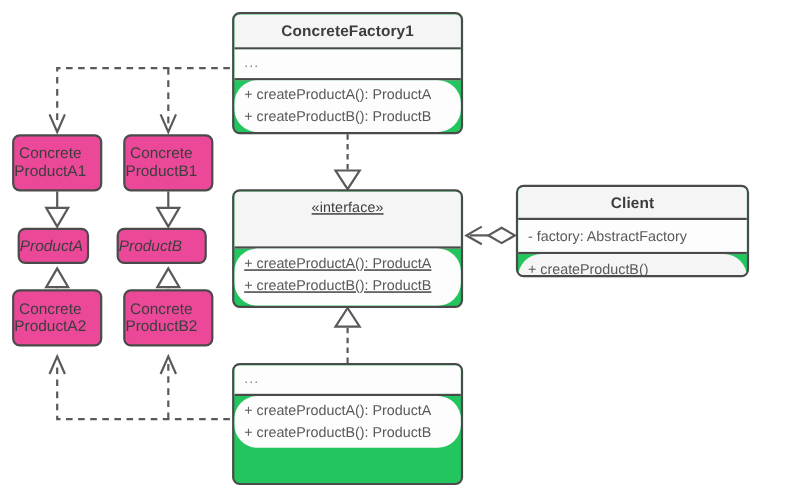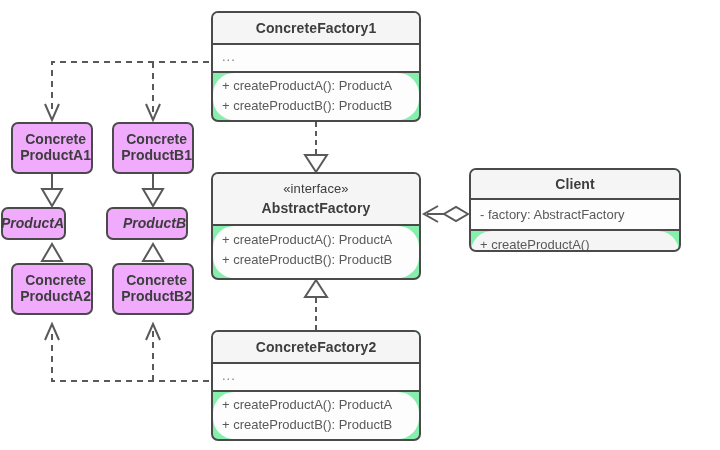--- a/index.html
+++ b/index.html
@@ -22,21 +22,21 @@
     top: 0;
     width: 720px;
     height: 450px;
     pointer-events: none;
   }
   .uml-class {
     position: absolute;
     box-sizing: border-box;
     border: 2px solid #4a4a4a;
     border-radius: 7px;
-    background: #86efac;
+    background: #22c55e;
     overflow: hidden;
     z-index: 2;
   }
   .compartment {
     box-sizing: border-box;
     border-bottom: 2px solid #4a4a4a;
     background: #f5f5f5;
   }
   .compartment:last-child {
     border-bottom: none;
@@ -60,26 +60,26 @@
   .member-line {
     display: block;
     color: #595959;
     white-space: nowrap;
   }
   .small-box {
     position: absolute;
     box-sizing: border-box;
     border: 2px solid #4a4a4a;
     border-radius: 7px;
-    background: #f0abfc;
+    background: #ec4899;
     display: flex;
     align-items: center;
-    justify-content: flex-end;
+    justify-content: flex-start;
     text-align: center;
-    font-weight: bold;
+    font-weight: normal;
     color: #3d3d3d;
     line-height: 1.12;
     z-index: 2;
   }
   .small-box.abstract {
     font-style: italic;
   }
   .ellipsis-line {
     color: #808080;
     letter-spacing: 1px;
@@ -133,71 +133,67 @@
     </div>
     <div class="compartment comp-white" style="height:28px; padding:4px 9px 0 9px; font-size:13px;">
       <span class="ellipsis-line">...</span>
     </div>
     <div class="compartment comp-white" style="height:47px; padding:3px 9px 0 9px; font-size:13px;">
       <span class="member-line" style="line-height:20px;">+ createProductA(): ProductA</span>
       <span class="member-line" style="line-height:20px;">+ createProductB(): ProductB</span>
     </div>
   </div>
 
-  <div class="uml-class" style="left:211px; top:172px; width:210px; height:108px;">
+  <div class="uml-class" style="left:211px; top:172px; width:210px; height:108px;text-decoration:underline;">
     <div class="compartment title-comp" style="height:52px; padding-top:6px; font-size:14px;">
       <span class="stereo" style="line-height:18px;">«interface»</span>
-      <span style="line-height:20px;">AbstractFactory</span>
     </div>
     <div class="compartment comp-white" style="height:52px; padding:4px 9px 0 9px; font-size:13px;">
       <span class="member-line" style="line-height:20px;">+ createProductA(): ProductA</span>
       <span class="member-line" style="line-height:20px;">+ createProductB(): ProductB</span>
     </div>
   </div>
 
   <div class="uml-class" style="left:211px; top:330px; width:210px; height:111px;">
-    <div class="compartment title-comp" style="height:32px; line-height:30px; font-size:14px;">
-      <span>ConcreteFactory2</span>
-    </div>
     <div class="compartment comp-white" style="height:28px; padding:4px 9px 0 9px; font-size:13px;">
       <span class="ellipsis-line">...</span>
     </div>
     <div class="compartment comp-white" style="height:47px; padding:3px 9px 0 9px; font-size:13px;">
       <span class="member-line" style="line-height:20px;">+ createProductA(): ProductA</span>
       <span class="member-line" style="line-height:20px;">+ createProductB(): ProductB</span>
     </div>
   </div>
 
   <div class="uml-class" style="left:469px; top:168px; width:212px; height:84px;">
     <div class="compartment title-comp" style="height:30px; line-height:28px; font-size:14px;">
       <span>Client</span>
     </div>
     <div class="compartment comp-white" style="height:31px; padding:5px 9px 16px 9px; font-size:13px;">
       <span class="member-line" style="line-height:20px;">- factory: AbstractFactory</span>
     </div>
     <div class="compartment" style="height:49px; padding:4px 9px 0 9px; font-size:13px;">
-      <span class="member-line" style="line-height:20px;">+ createProductA()</span>
+      <span class="member-line" style="line-height:20px;">+ createProductB()</span>
     </div>
   </div>
 
   <div class="small-box" style="left:11px; top:122px; width:82px; height:52px; font-size:14px;">
     <span>
       <span>Concrete</span><br>
       <span>ProductA1</span>
     </span>
   </div>
 
   <div class="small-box" style="left:112px; top:122px; width:82px; height:52px; font-size:14px;">
     <span>
       <span>Concrete</span><br>
       <span>ProductB1</span>
     </span>
   </div>
 
-  <div class="small-box abstract" style="left:1px; top:207px; width:65px; height:33px; font-size:14px;">
+  <div class="small-box abstract" style="left:16px; top:207px; width:65px; height:33px; font-size:14px;">
     <span>ProductA</span>
   </div>
 
   <div class="small-box abstract" style="left:106px; top:207px; width:82px; height:33px; font-size:14px;">
     <span>ProductB</span>
   </div>
 
   <div class="small-box" style="left:11px; top:263px; width:82px; height:52px; font-size:14px;">
     <span>
       <span>Concrete</span><br>

